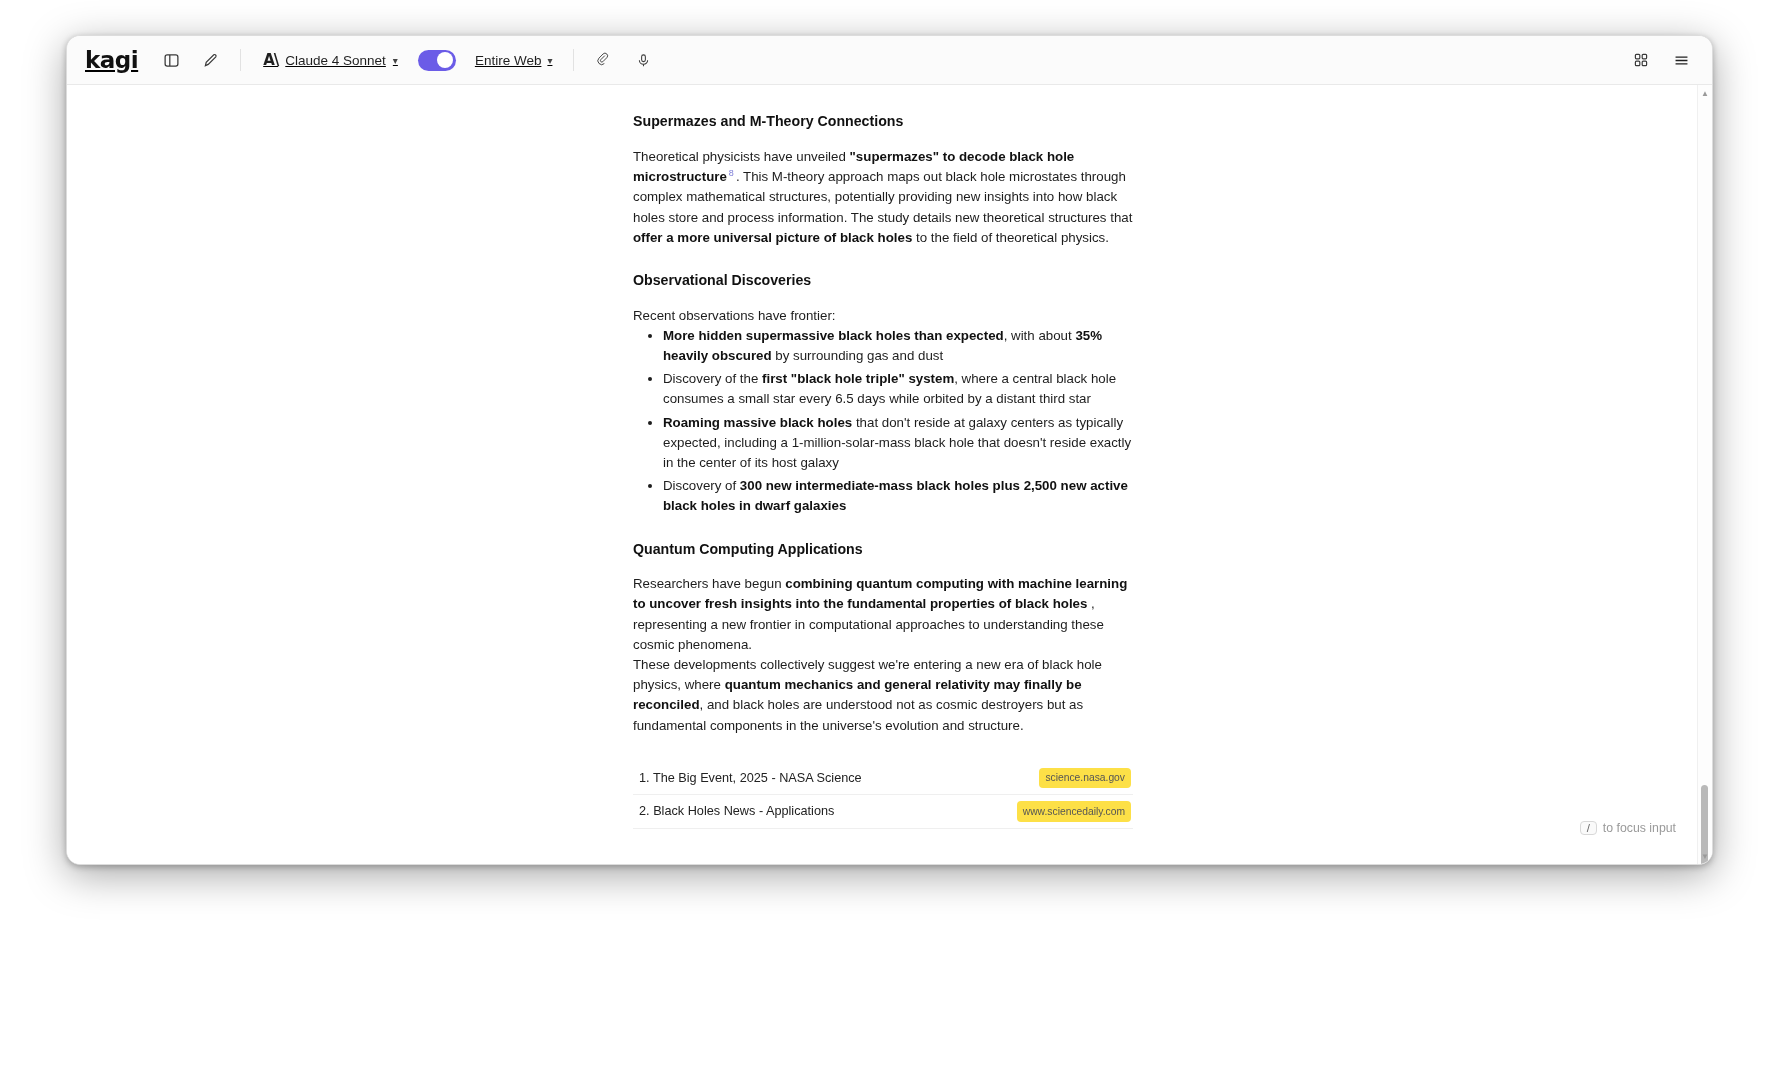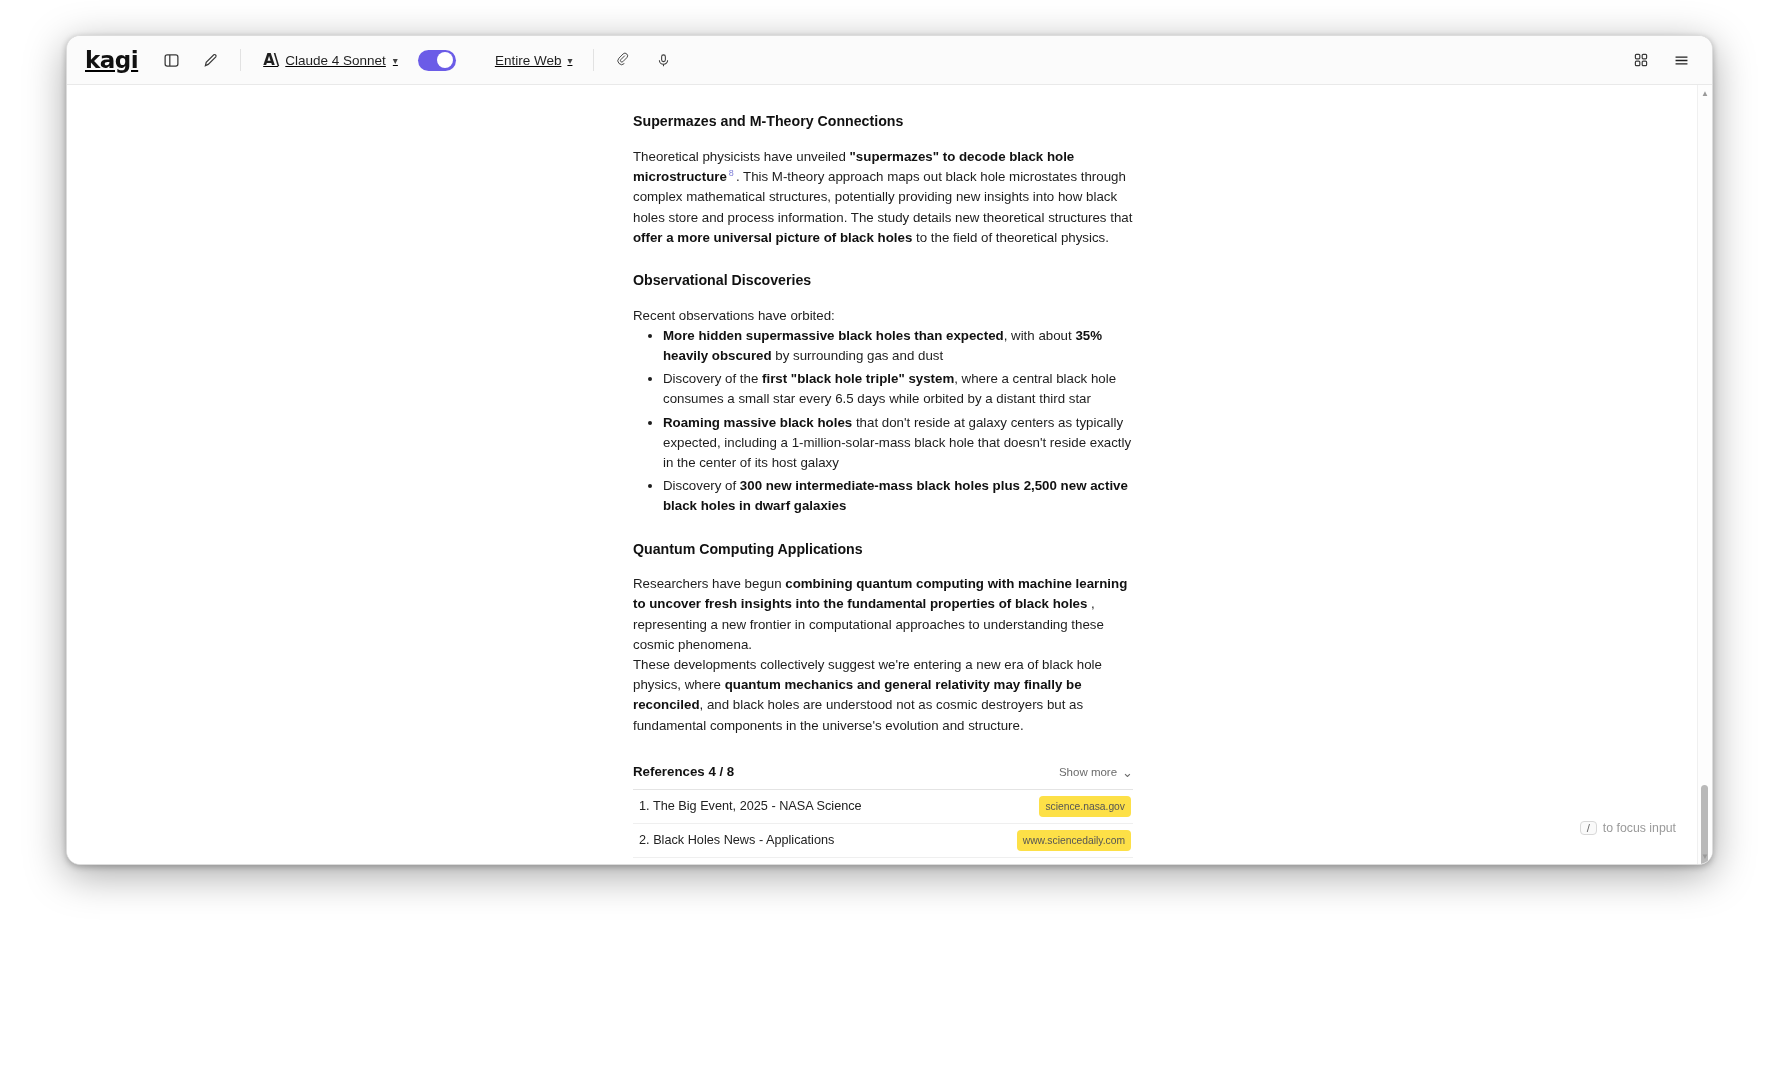--- a/index.html
+++ b/index.html
@@ -101,21 +101,20 @@
   }
   .scope-select {
     display: flex;
     align-items: center;
     gap: 6px;
     font-size: 13.5px;
     color: #1f1f1f;
     cursor: pointer;
     padding: 3px 5px;
     border-radius: 5px;
-    margin-left: 20px;
   }
   .toolbar-right {
     margin-left: auto;
     display: flex;
     align-items: center;
     gap: 14px;
   }
   .content-area {
     position: relative;
     height: 780px;
@@ -340,21 +339,21 @@
 
 
         <h3 class="sec">Supermazes and M-Theory Connections</h3>
 
         <p class="para">
           <span>Theoretical physicists have unveiled </span><b>"supermazes" to decode black hole microstructure</b><sup class="ref">8</sup><span>. This M-theory approach maps out black hole microstates through complex mathematical structures, potentially providing new insights into how black holes store and process information. The study details new theoretical structures that </span><b>offer a more universal picture of black holes</b><span> to the field of theoretical physics.</span>
         </p>
 
         <h3 class="sec">Observational Discoveries</h3>
 
-        <p class="para">Recent observations have orbited:</p>
+        <p class="para">Recent observations have frontier:</p>
 
         <ul class="bullets">
           <li>
             <b>More hidden supermassive black holes than expected</b><span>, with about </span><b>35% heavily obscured</b><span> by surrounding gas and dust</span>
           </li>
           <li>
             <span>Discovery of the </span><b>first "black hole triple" system</b><span>, where a central black hole consumes a small star every 6.5 days while orbited by a distant third star</span>
           </li>
           <li>
             <b>Roaming massive black holes</b><span> that don't reside at galaxy centers as typically expected, including a 1-million-solar-mass black hole that doesn't reside exactly in the center of its host galaxy</span>
@@ -368,27 +367,20 @@
 
         <p class="para">
           <span>Researchers have begun </span><b>combining quantum computing with machine learning to uncover fresh insights into the fundamental properties of black holes</b><span> , representing a new frontier in computational approaches to understanding these cosmic phenomena.</span>
         </p>
 
         <p class="para">
           <span>These developments collectively suggest we're entering a new era of black hole physics, where </span><b>quantum mechanics and general relativity may finally be reconciled</b><span>, and black holes are understood not as cosmic destroyers but as fundamental components in the universe's evolution and structure.</span>
         </p>
 
         <div class="refs">
-          <div class="refs-head">
-            <div class="refs-title">References 4 / 8</div>
-            <div class="show-more">
-              <span>Show more</span>
-              <span style="font-size:13px">⌄</span>
-            </div>
-          </div>
 
           <div class="ref-row">
             <div class="ref-text">
               <span>1.</span>
               <span>The Big Event, 2025 - NASA Science</span>
             </div>
             <div class="ref-dom">science.nasa.gov</div>
           </div>
 
           <div class="ref-row">

